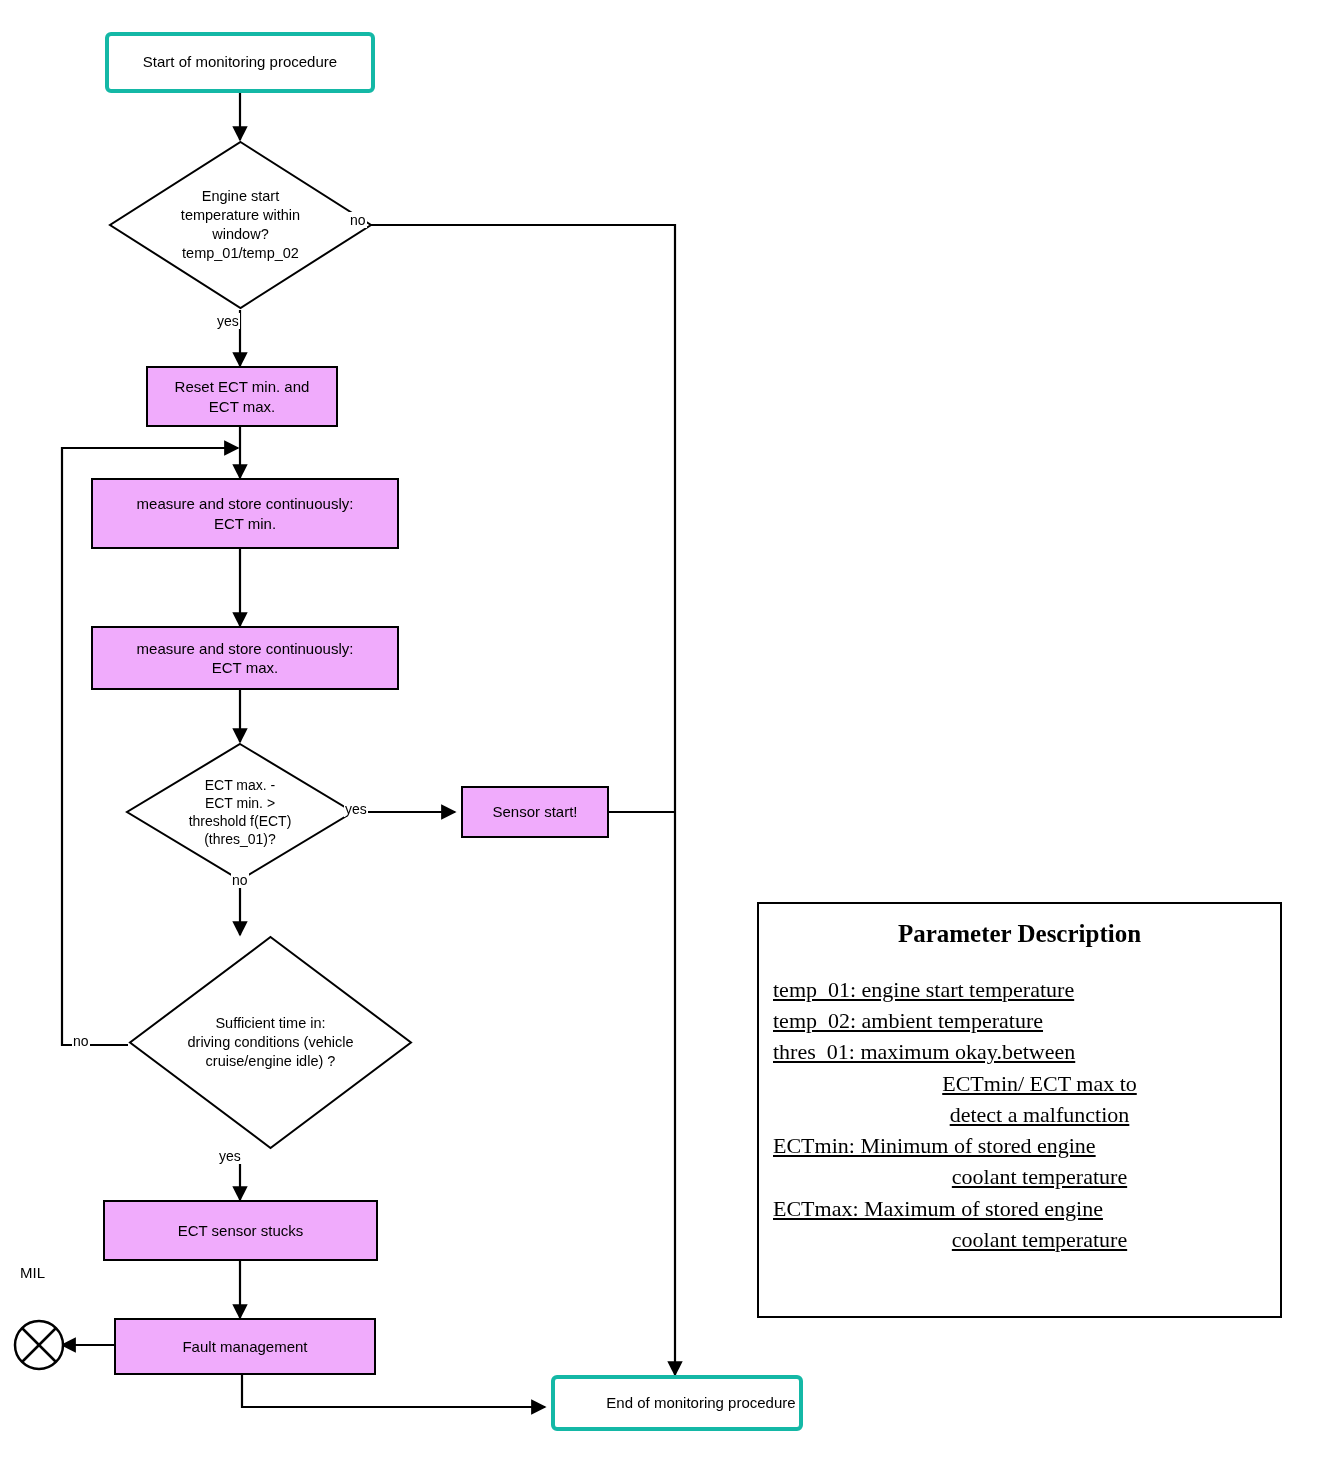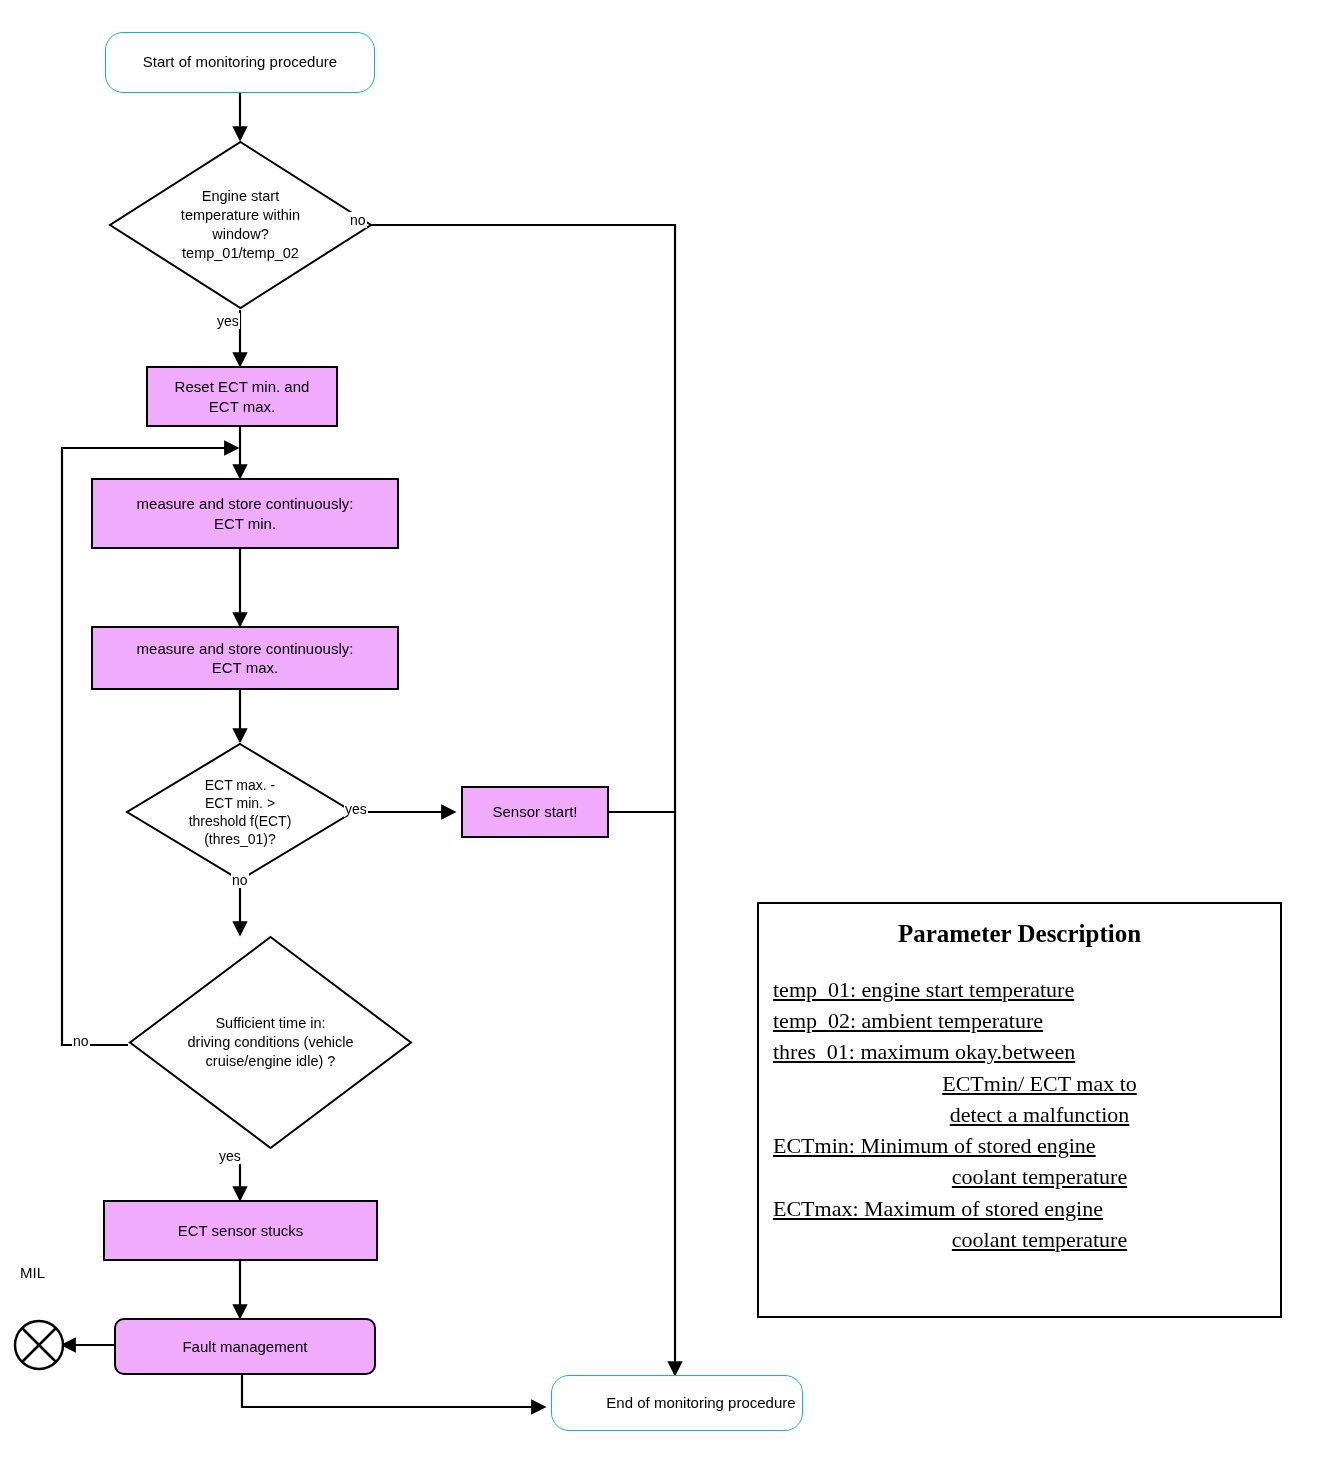--- a/index.html
+++ b/index.html
@@ -27,22 +27,22 @@
     position: absolute;
     box-sizing: border-box;
     display: flex;
     align-items: center;
     justify-content: center;
     text-align: center;
     color: #000000;
     z-index: 2;
   }
   .terminal {
-    border: 1px solid #14b8a6;
-    border-radius: 18px;
+    border: 4px solid #14b8a6;
+    border-radius: 6px;
     background: #ffffff;
     font-size: 15px;
     line-height: 1.25;
   }
   .process {
     border: 2px solid #000000;
     background: #f0abfc;
     font-size: 15px;
     line-height: 1.3;
   }
@@ -202,21 +202,21 @@
     <svg width="285" height="215">
       <polygon points="142.5,2 283,107.5 142.5,213 2,107.5" fill="#ffffff" stroke="#000000" stroke-width="2"></polygon>
     </svg>
     <div class="decision-text">Sufficient time in:<br>driving conditions (vehicle<br>cruise/engine idle) ?</div>
   </div>
 
   <div class="node process" style="left:103px; top:1200px; width:275px; height:61px;">
     <span>ECT sensor stucks</span>
   </div>
 
-  <div class="node process" style="left:114px; top:1318px; width:262px; height:57px;border-radius:10px;">
+  <div class="node process" style="left:114px; top:1318px; width:262px; height:57px;">
     <span>Fault management</span>
   </div>
 
   <div class="node terminal" style="left:551px; top:1375px; width:252px; height:56px;padding-left:48px;">
     <span>End of monitoring procedure</span>
   </div>
 
   <div class="mil-label" style="left:20px; top:1264px;">MIL</div>
   <div class="mil-icon" style="left:12px; top:1318px; width:54px; height:54px;">
     <svg width="54" height="54" viewBox="0 0 54 54">

